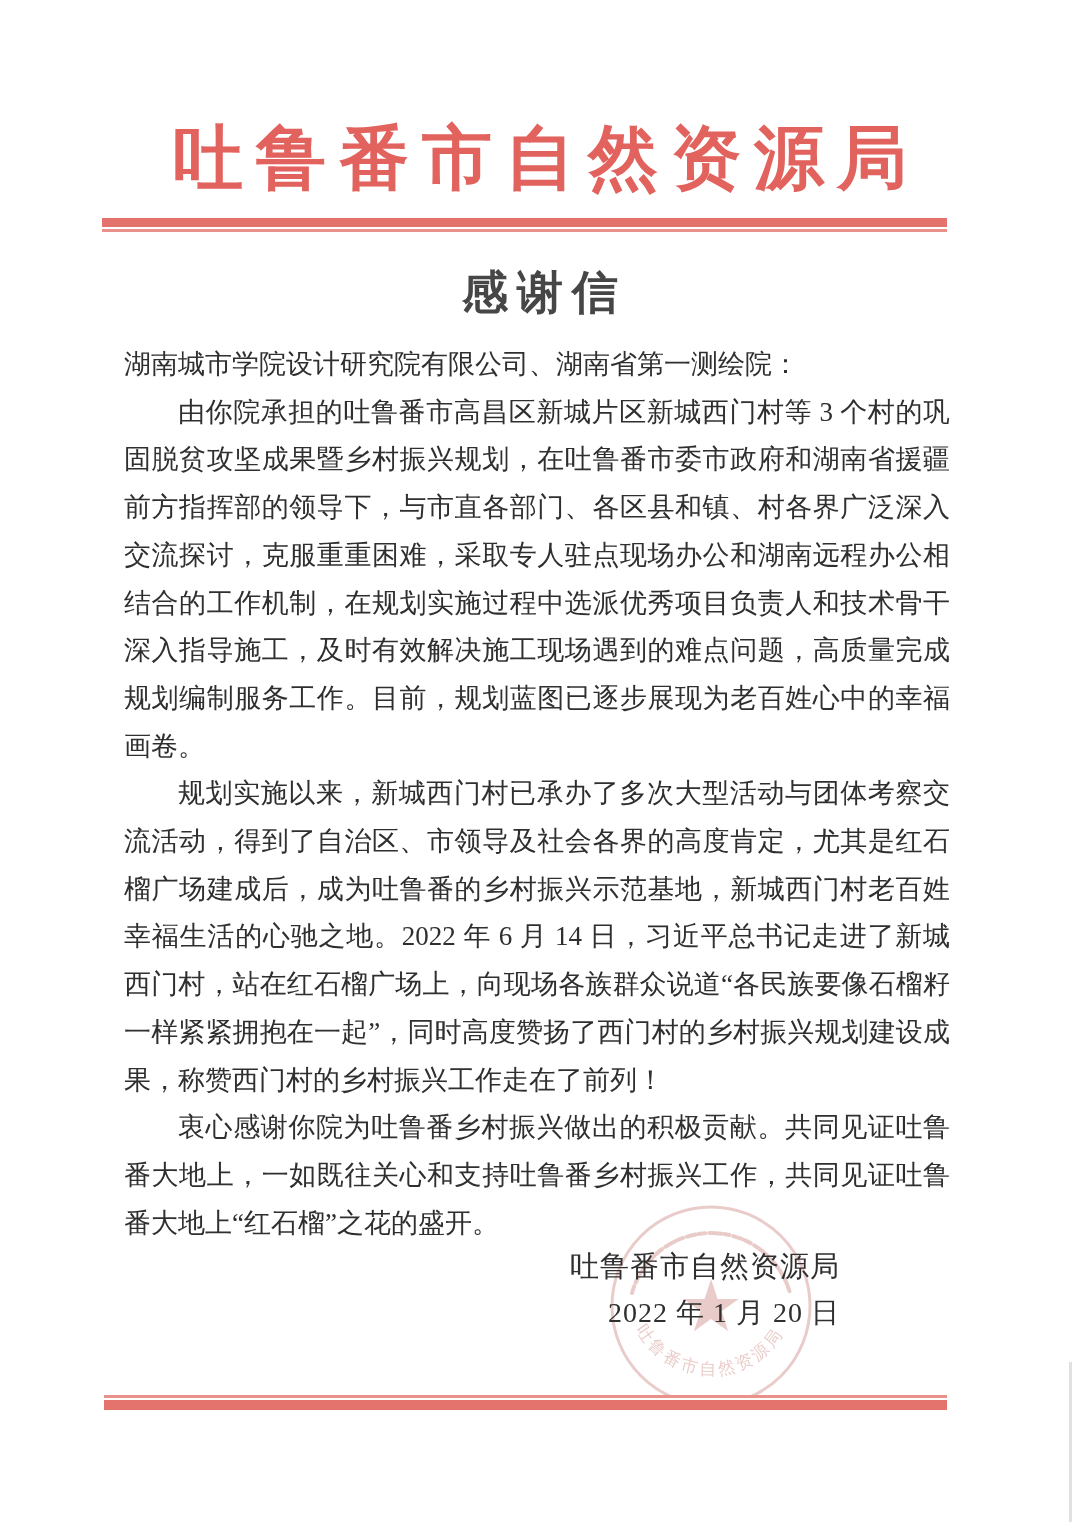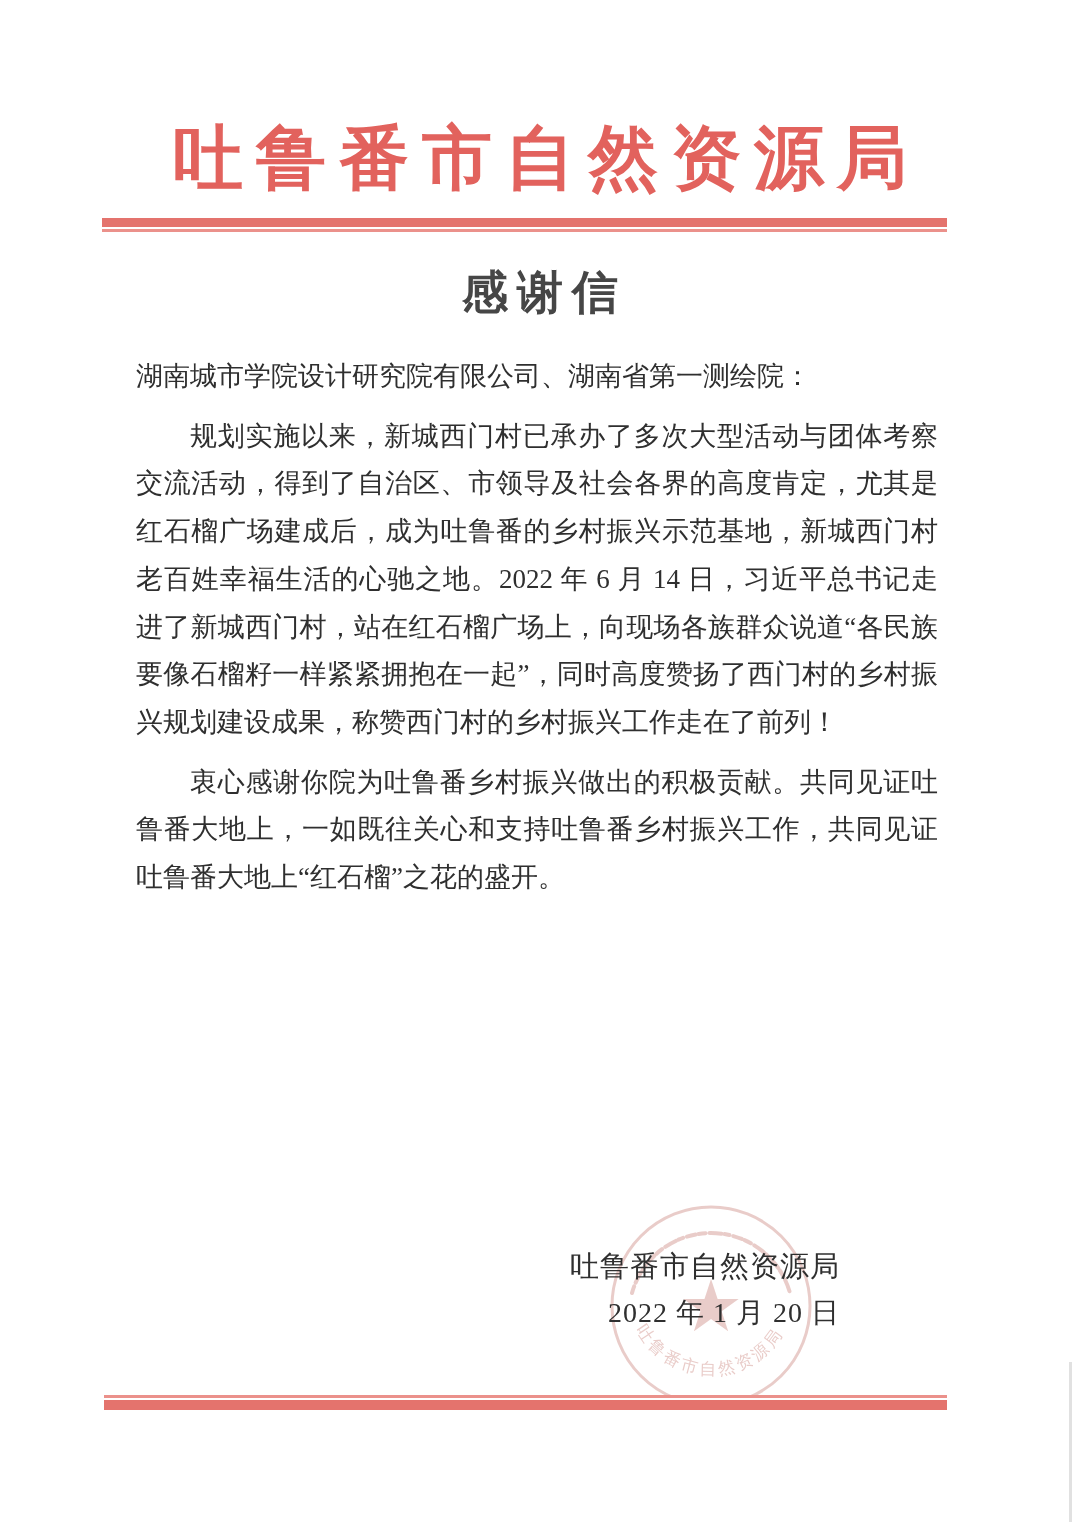--- a/index.html
+++ b/index.html
@@ -53,21 +53,21 @@
     top: 341px;
     left: 124px;
     width: 826px;
     font-size: 27px;
     line-height: 47.7px;
     color: #2f2f2f;
     text-align: justify;
     text-justify: inter-ideograph;
     z-index: 2;
   }
-  .body-text p { margin: 12px; }
+  .body-text p { margin: 0; }
   .body-text p.para { text-indent: 2em; }
 
   
   .signature-line, .date-line {
     position: absolute;
     right: 240px;
     color: #2f2f2f;
     z-index: 2;
     white-space: nowrap;
   }
@@ -112,20 +112,21 @@
   <div class="head-rule">
     <div class="thick"></div>
     <div class="gap"></div>
     <div class="thin"></div>
   </div>
 
   <div class="letter-title">感谢信</div>
 
   <div class="body-text">
     <p class="greeting">湖南城市学院设计研究院有限公司、湖南省第一测绘院：</p>
+    <p class="para">由你院承担的吐鲁番市高昌区新城片区新城西门村等 3 个村的巩固脱贫攻坚成果暨乡村振兴规划，在吐鲁番市委市政府和湖南省援疆前方指挥部的领导下，与市直各部门、各区县和镇、村各界广泛深入交流探讨，克服重重困难，采取专人驻点现场办公和湖南远程办公相结合的工作机制，在规划实施过程中选派优秀项目负责人和技术骨干深入指导施工，及时有效解决施工现场遇到的难点问题，高质量完成规划编制服务工作。目前，规划蓝图已逐步展现为老百姓心中的幸福画卷。</p>
     <p class="para">规划实施以来，新城西门村已承办了多次大型活动与团体考察交流活动，得到了自治区、市领导及社会各界的高度肯定，尤其是红石榴广场建成后，成为吐鲁番的乡村振兴示范基地，新城西门村老百姓幸福生活的心驰之地。2022 年 6 月 14 日，习近平总书记走进了新城西门村，站在红石榴广场上，向现场各族群众说道“各民族要像石榴籽一样紧紧拥抱在一起”，同时高度赞扬了西门村的乡村振兴规划建设成果，称赞西门村的乡村振兴工作走在了前列！</p>
     <p class="para">衷心感谢你院为吐鲁番乡村振兴做出的积极贡献。共同见证吐鲁番大地上，一如既往关心和支持吐鲁番乡村振兴工作，共同见证吐鲁番大地上“红石榴”之花的盛开。</p>
   </div>
 
   <div class="seal">
     <svg width="206" height="206" viewBox="0 0 206 206" xmlns="http://www.w3.org/2000/svg">
       <circle cx="103" cy="103" r="99" fill="none" stroke="#cf8f88" stroke-width="3"></circle>
 
       <path d="M 24 90 A 82 82 0 0 1 182 90" fill="none" stroke="#cf8f88" stroke-width="4" stroke-dasharray="7 4 12 3 5 4 9 3" stroke-linecap="round"></path>
 

